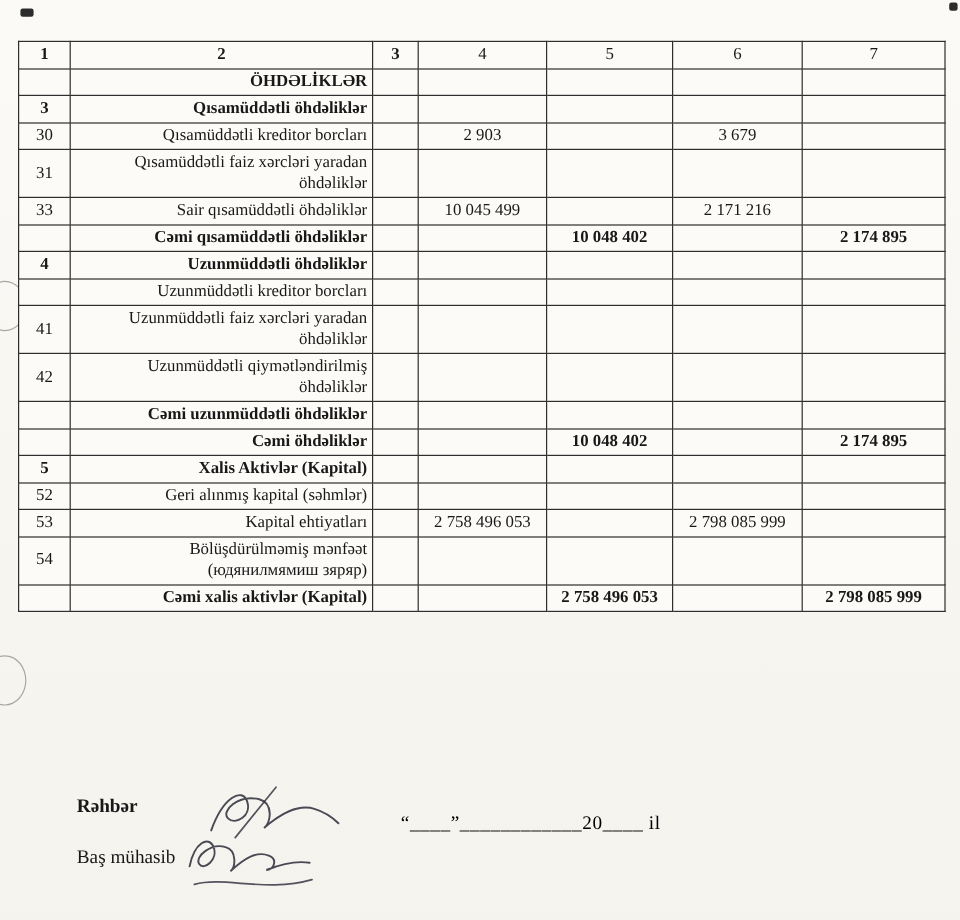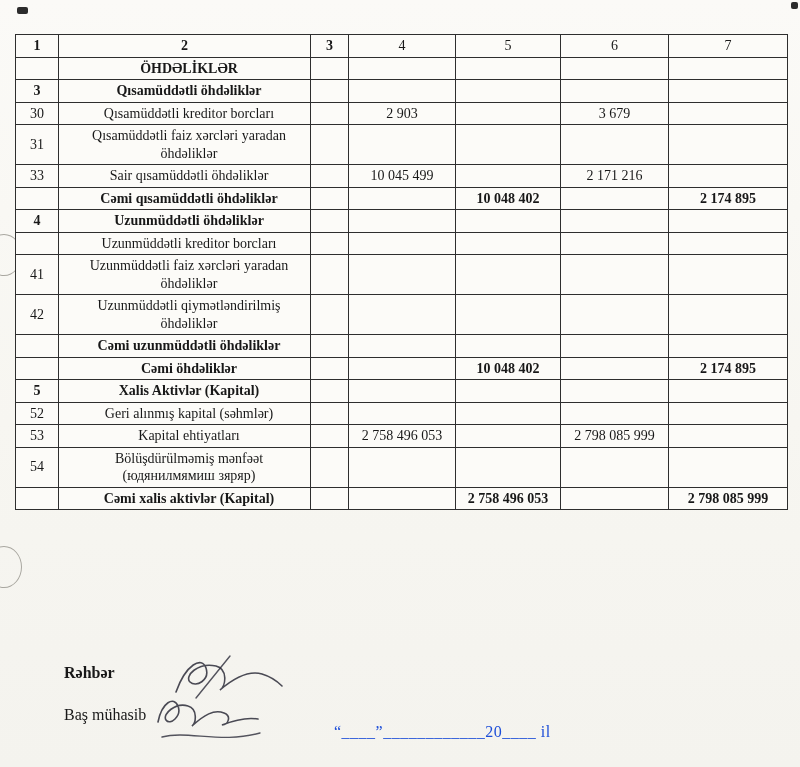--- a/index.html
+++ b/index.html
@@ -31,37 +31,37 @@
     vertical-align:middle;
     overflow:hidden;
   }
   .balance th{
     font-weight:normal;
     text-align:center;
     height:17px;
   }
   .balance th.bold{font-weight:bold;}
   td.c-code{text-align:center;}
-  td.c-label{text-align:center;white-space:pre-line;padding-left:13px;}
+  td.c-label{text-align:right;white-space:pre-line;padding-left:13px;}
   td.c-val{text-align:center;}
   tr.bold td{font-weight:bold;}
   
   .footer-label{
     position:absolute;left:64px;
     font-size:16px;
   }
   #rehber-label{top:664px;font-weight:bold;}
   #bas-muhasib-label{top:706px;}
   .sig{position:absolute;}
   #sig1{left:168px;top:652px;}
   #sig2{left:152px;top:690px;}
   .date-line{
-    position:absolute;left:334px;top:723px;
+    position:absolute;left:334px;top:678px;
     font-size:16px;letter-spacing:0.5px;
-    color:#1d4ed8;
+    color:#000000;
   }
   
   .hole{
     position:absolute;
     width:34px;height:40px;
     border:1.5px solid #a9a7a0;
     border-radius:50%;
     left:-14px;
     background:transparent;
   }

